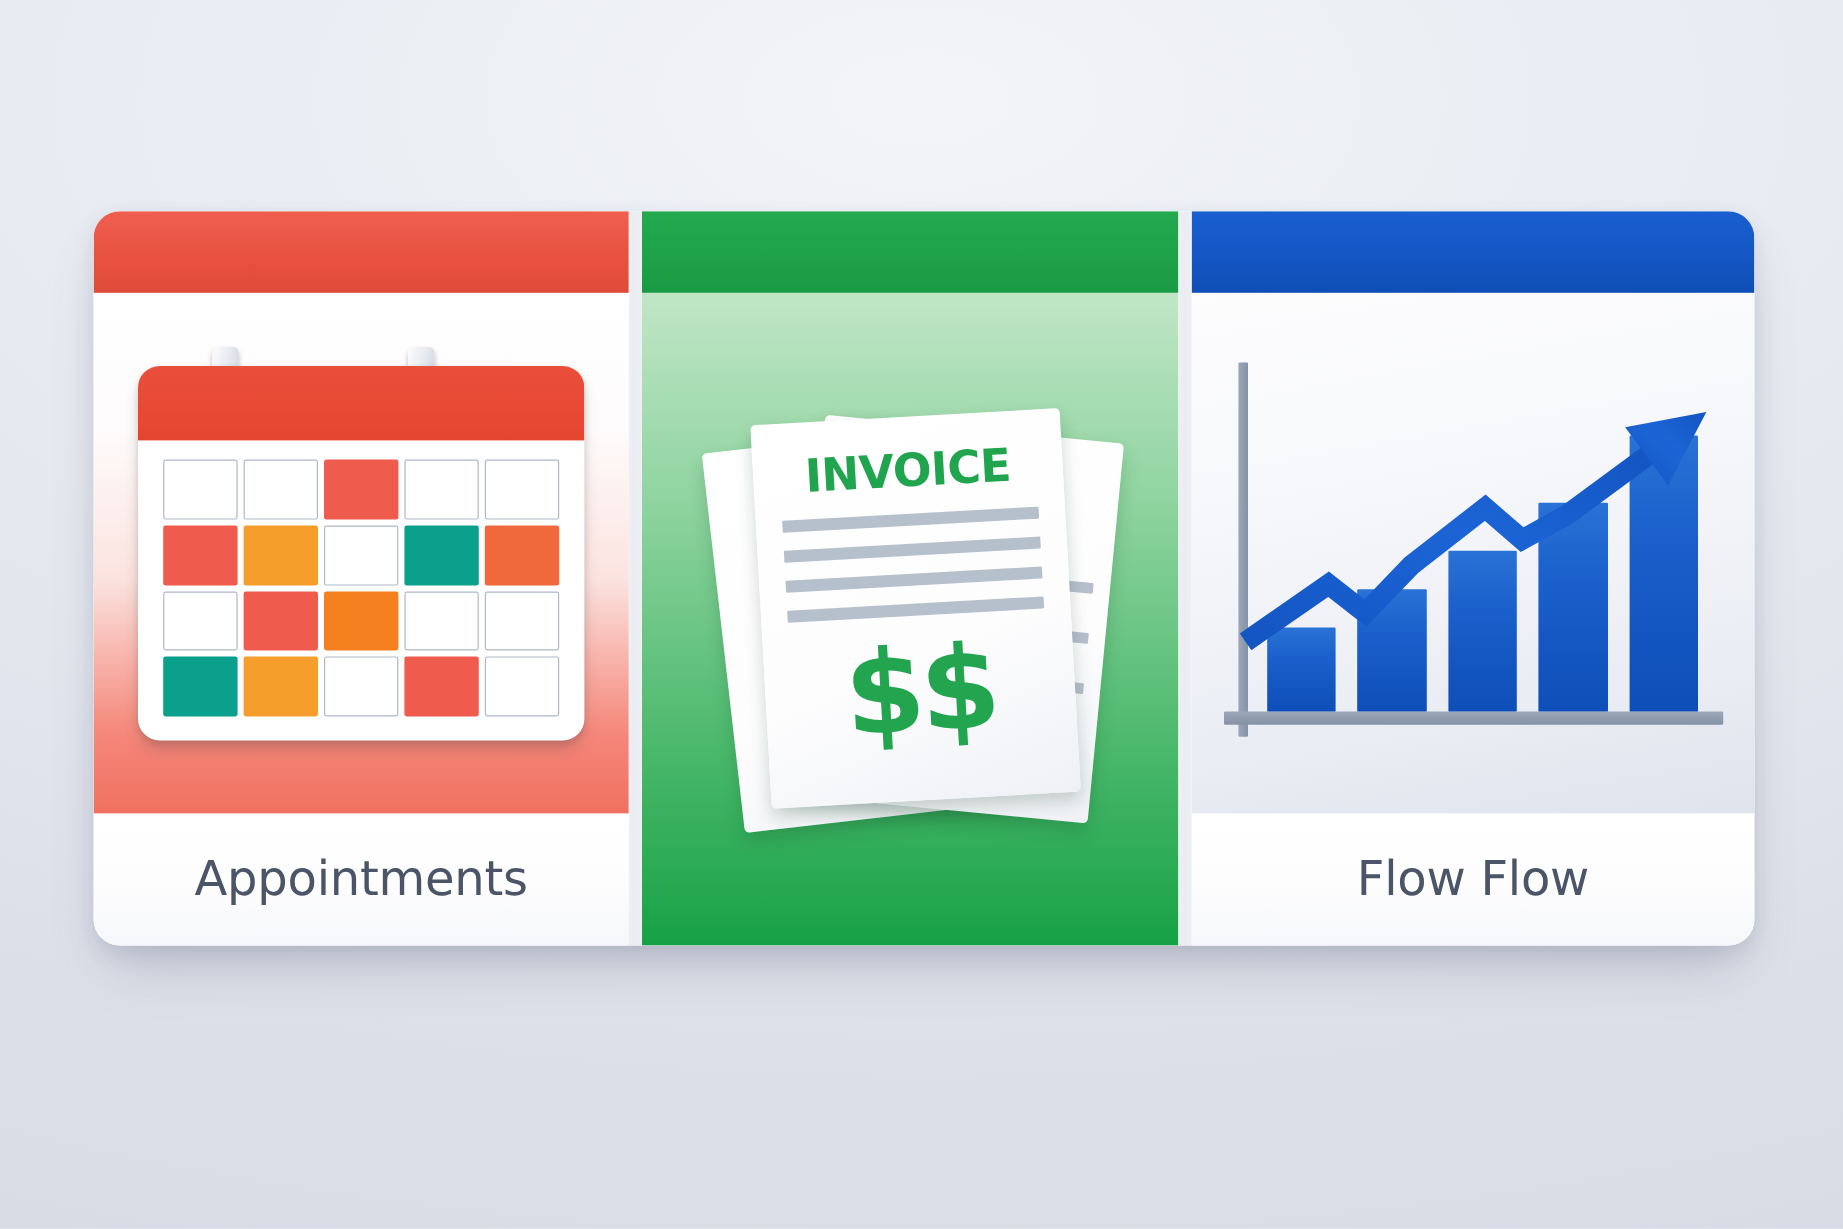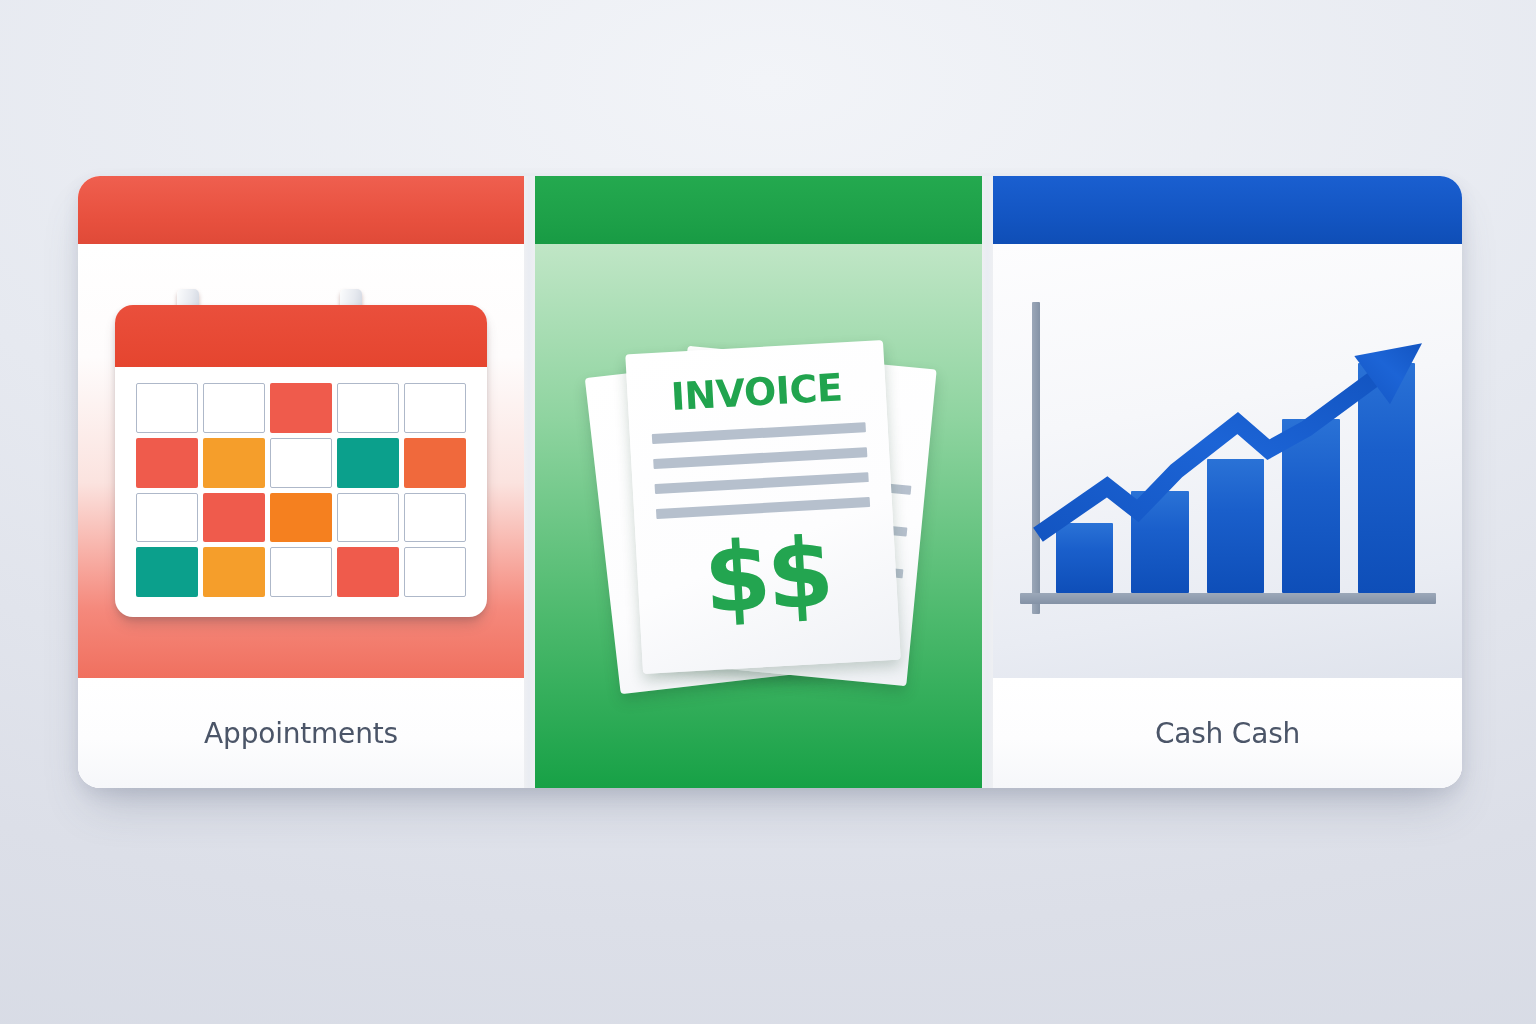--- a/index.html
+++ b/index.html
@@ -70,21 +70,21 @@
     height: 110px;
     display: flex;
     align-items: center;
     justify-content: center;
     background: linear-gradient(180deg, #ffffff 0%, #fdfdfe 55%, #f6f7fa 100%);
     position: relative;
     z-index: 3;
   }
   .label-text {
     font-family: "DejaVu Sans", sans-serif;
-    font-size: 28px;
+    font-size: 40px;
     font-weight: 400;
     color: #4b5568;
     letter-spacing: -0.2px;
     white-space: nowrap;
   }
 
   
   .seam {
     position: absolute;
     top: 0;
@@ -361,19 +361,19 @@
               <stop offset="55%" stop-color="#1c64d6"></stop>
               <stop offset="100%" stop-color="#1355c2"></stop>
             </linearGradient>
           </defs>
           <polyline id="trend-line" fill="none" stroke="url(#arrowGrad)" stroke-width="17" stroke-linejoin="miter" stroke-linecap="butt" points="20.0,238.8 89.1,190.9 119.8,214.9 158.2,175.0 219.7,127.1 250.4,153.7 288.8,132.4 359.0,80.6"></polyline>
           <polygon id="trend-head" fill="url(#arrowGrad)" points="404.0,47.3 372.0,108.3 336.3,60.0"></polygon>
         </svg>
       </div>
     </div>
     <div class="label-band">
-      <span class="label-text">Cash Cash</span>
+      <span class="label-text">Flow Flow</span>
     </div>
   </section>
 
   <span class="seam seam-a"></span>
   <span class="seam seam-b"></span>
 </div>
 
 </body></html>

